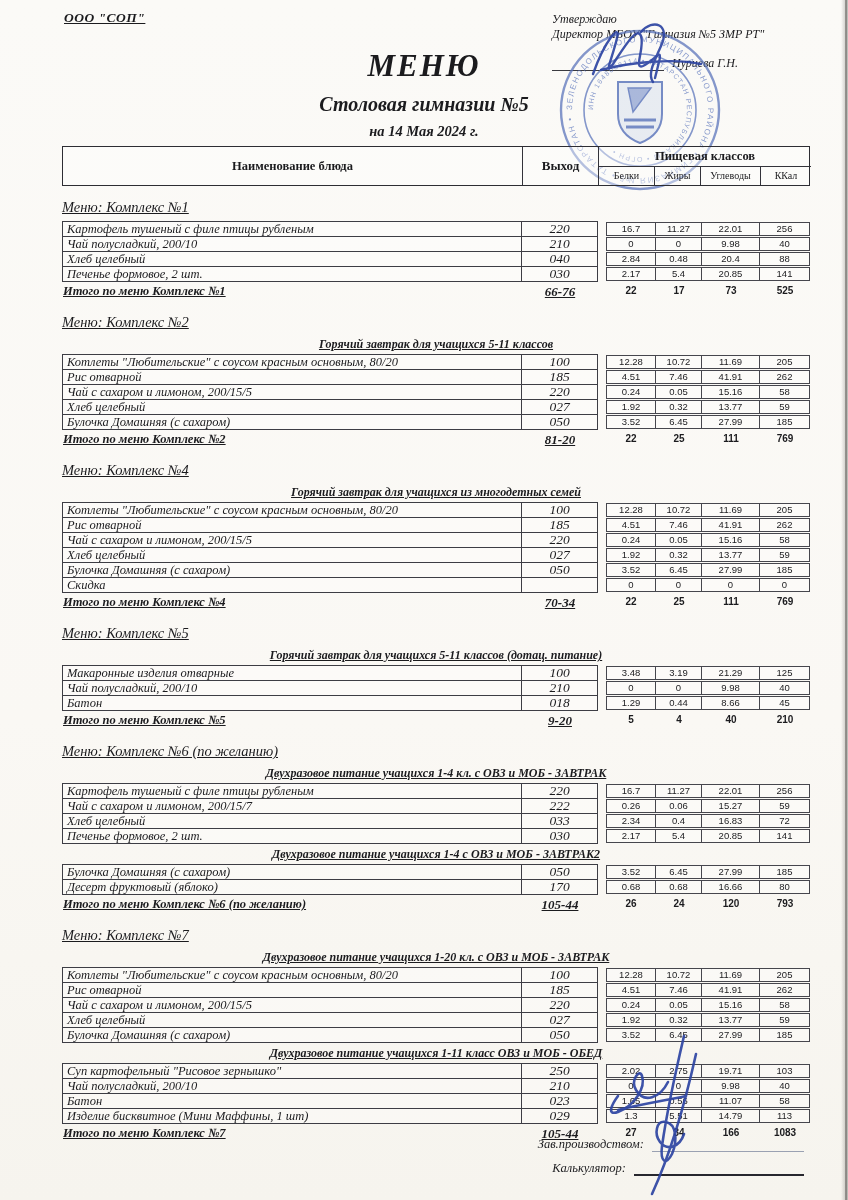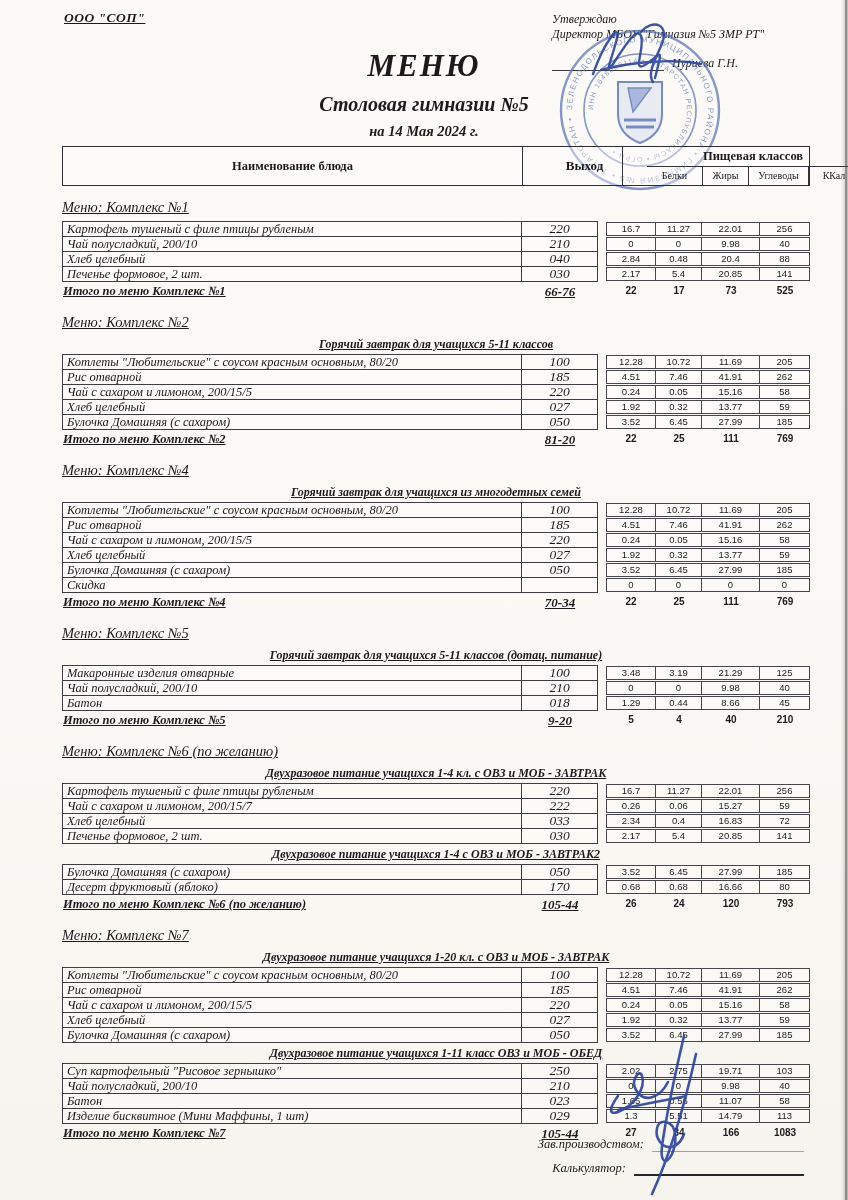--- a/index.html
+++ b/index.html
@@ -21,21 +21,21 @@
   .doc-title{font-size:31px;font-weight:bold;font-style:italic;letter-spacing:2px;}
   .doc-sub{font-size:20px;font-weight:bold;font-style:italic;margin-top:9px;}
   .doc-date{font-size:14.5px;font-weight:bold;font-style:italic;margin-top:7px;}
 
   .stamp{position:absolute;left:548px;top:26px;opacity:.82;}
   .top-sig{position:absolute;left:583px;top:16px;}
   .bottom-sig{position:absolute;left:598px;top:1030px;z-index:5;}
 
   
   .doc-body{position:absolute;left:62px;top:146px;width:748px;}
-  .mth{display:grid;grid-template-columns:460px 76px 212px;border:1.6px solid #2d2d33;background:rgba(255,255,255,.4);gap:24px;}
+  .mth{display:grid;grid-template-columns:460px 76px 212px;border:1.6px solid #2d2d33;background:rgba(255,255,255,.4);}
   .mth-name,.mth-out{display:flex;align-items:center;justify-content:center;font-weight:bold;font-size:12.5px;border-right:1px solid #33333a;}
   .mth-out{font-size:13px;}
   .mth-nut-title{height:19px;line-height:19px;border-bottom:1px solid #33333a;text-align:center;font-weight:bold;font-size:12.5px;}
   .mth-nut-cols{display:grid;grid-template-columns:56px 46px 60px 50px;height:18px;}
   .mth-nut-cols span{font-size:10px;line-height:18px;text-align:center;border-right:1px solid #33333a;
                      font-family:"Liberation Serif",serif;}
   .mth-nut-cols span:last-child{border-right:none;}
 
   .sec-title{text-align:left;font-weight:normal;font-style:italic;font-size:14.5px;
              text-decoration:underline;margin:13px 0 6px;}

